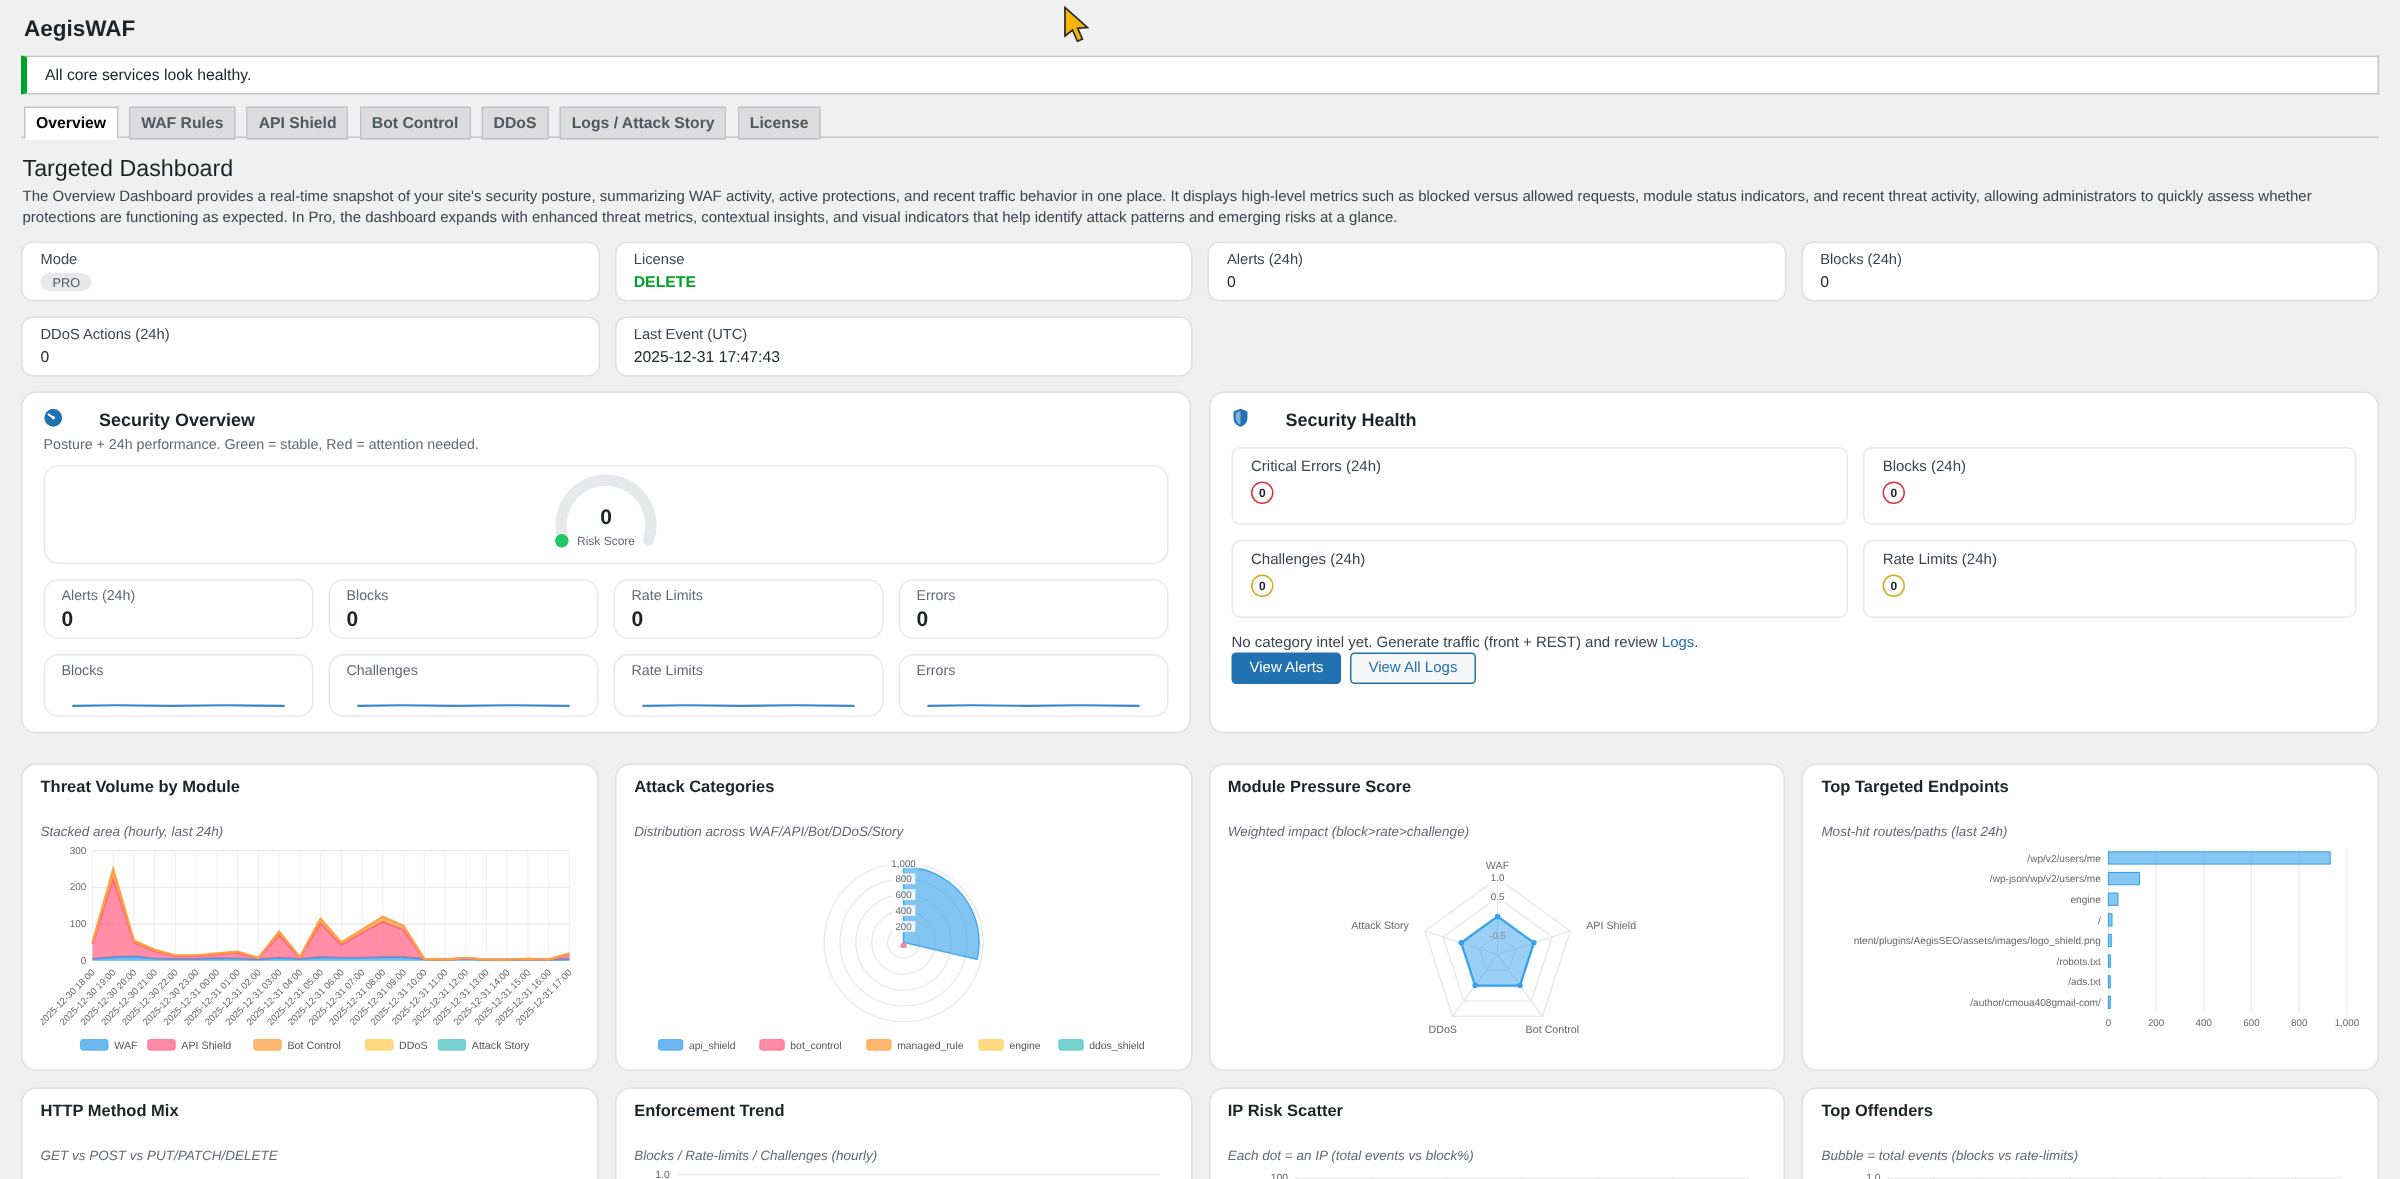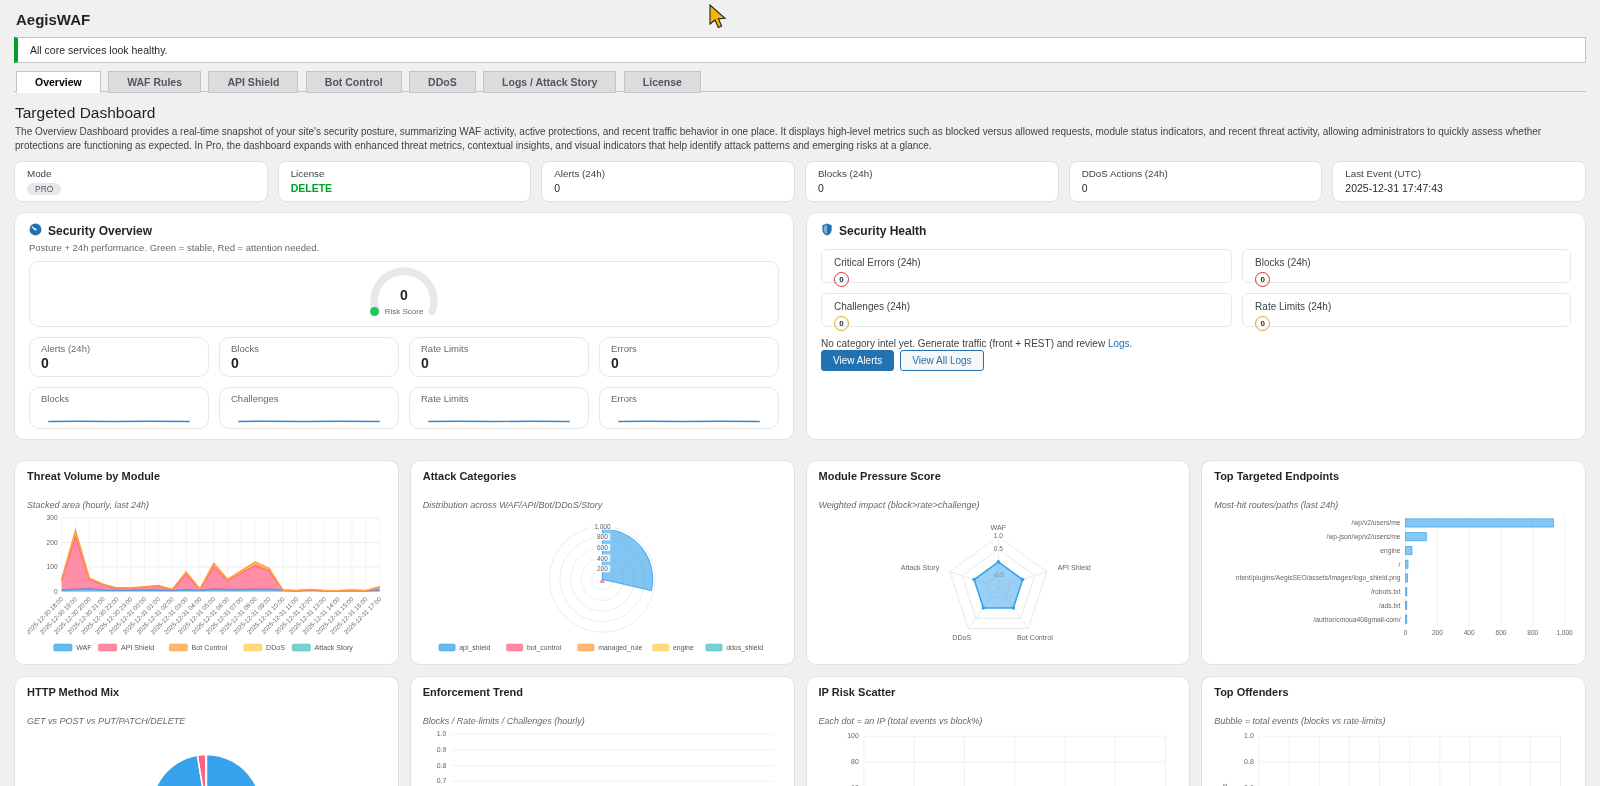--- a/index.html
+++ b/index.html
@@ -4,47 +4,47 @@
 <style>
   *{box-sizing:border-box;}
   body{margin:0;width:1600px;height:786px;overflow:hidden;background:#f0f0f1;
        font-family:"Liberation Sans",sans-serif;color:#1d2327;}
   .page{padding:8px 14px 0 14px;position:relative;}
   svg text{font-family:"Liberation Sans",sans-serif;}
   .app-title{font-size:15px;font-weight:600;margin:0;padding:3px 0 7px 2px;}
   .notice{background:#fff;border:1px solid #c3c4c7;border-left:4px solid #00a32a;
           padding:6px 12px;font-size:10.5px;font-weight:500;margin-top:2px;}
   .tabs{margin-top:7px;border-bottom:1px solid #c3c4c7;padding-left:2px;}
-  .tab{display:inline-block;padding:4px 18px;margin:0 3px -1px 0;border:1px solid #c3c4c7;
+  .tab{display:inline-block;padding:4px 7px;margin:0 3px -1px 0;border:1px solid #c3c4c7;
        background:#dcdcde;font-size:10.5px;font-weight:600;color:#50575e;cursor:pointer;
        position:relative;bottom:-1px;text-decoration:none;}
   .tab.active{background:#fff;border-bottom:1px solid #fff;color:#000;}
   .page-heading{font-size:15.5px;font-weight:400;margin:12px 0 3px 1px;}
   .desc{font-size:10px;color:#3c434a;line-height:1.42;margin:0 0 0 1px;}
-  .stats{display:grid;grid-template-columns:repeat(6,1fr);gap:10px;margin-top:8px;}
+  .stats{display:grid;grid-template-columns:repeat(4,1fr);gap:10px;margin-top:8px;}
   .stat{background:#fff;border:1px solid #e0e0e0;border-radius:8px;padding:6px 12px;}
   .stat-label{font-size:9.8px;color:#3c434a;}
   .stat-value{font-size:10.5px;margin-top:3px;}
   .badge-pro{display:inline-block;background:#e8e8ec;border-radius:9px;padding:1px 8px;
              font-size:8.5px;color:#50575e;}
   .text-green{color:#00a32a;font-weight:700;font-size:10.5px;}
   .panels{display:grid;grid-template-columns:1fr 1fr;gap:12px;margin-top:10px;}
   .panel{background:#fff;border:1px solid #e0e0e0;border-radius:10px;padding:10px 14px;}
-  .panel-head{display:flex;align-items:center;gap:6px;font-size:12px;font-weight:600;}
+  .panel-head{display:flex;align-items:center;gap:24px;font-size:12px;font-weight:600;}
   .panel-sub{font-size:9.5px;color:#646970;margin-top:3px;}
   .gauge-card{border:1px solid #e8e8e8;border-radius:10px;margin-top:8px;height:66px;
               display:flex;align-items:center;justify-content:center;}
   .mini-grid{display:grid;grid-template-columns:repeat(4,1fr);gap:10px;margin-top:10px;}
   .mini{border:1px solid #e8e8e8;border-radius:10px;padding:5px 11px;}
   .mini-label{font-size:9.5px;color:#646970;}
   .mini-value{font-size:14px;font-weight:700;margin-top:1px;}
   .spark{border:1px solid #e8e8e8;border-radius:10px;padding:5px 11px;height:42px;}
   .spark svg{display:block;width:100%;height:20px;margin-top:3px;}
   .sh-grid{display:grid;grid-template-columns:1.25fr 1fr;gap:10px;margin-top:10px;}
-  .sh-card{border:1px solid #e8e8e8;border-radius:6px;padding:7px 12px;height:34px;}
+  .sh-card{border:1px solid #e8e8e8;border-radius:6px;padding:7px 12px;height:52px;}
   .sh-label{font-size:10px;color:#3c434a;}
   .circle-badge{width:15px;height:15px;border-radius:50%;border:1.5px solid;display:flex;
                 align-items:center;justify-content:center;font-size:8px;font-weight:700;
                 margin-top:4px;color:#1d2327;}
   .red{border-color:#d63638;} .yellow{border-color:#dba617;}
   .sh-note{font-size:10px;color:#3c434a;margin-top:11px;}
   .logs-link{color:#2271b1;cursor:pointer;}
   .btn-row{margin-top:1px;display:flex;gap:6px;}
   .btn{font-size:10px;font-weight:500;padding:4px 11px;border-radius:3px;cursor:pointer;
        border:1px solid #2271b1;}

